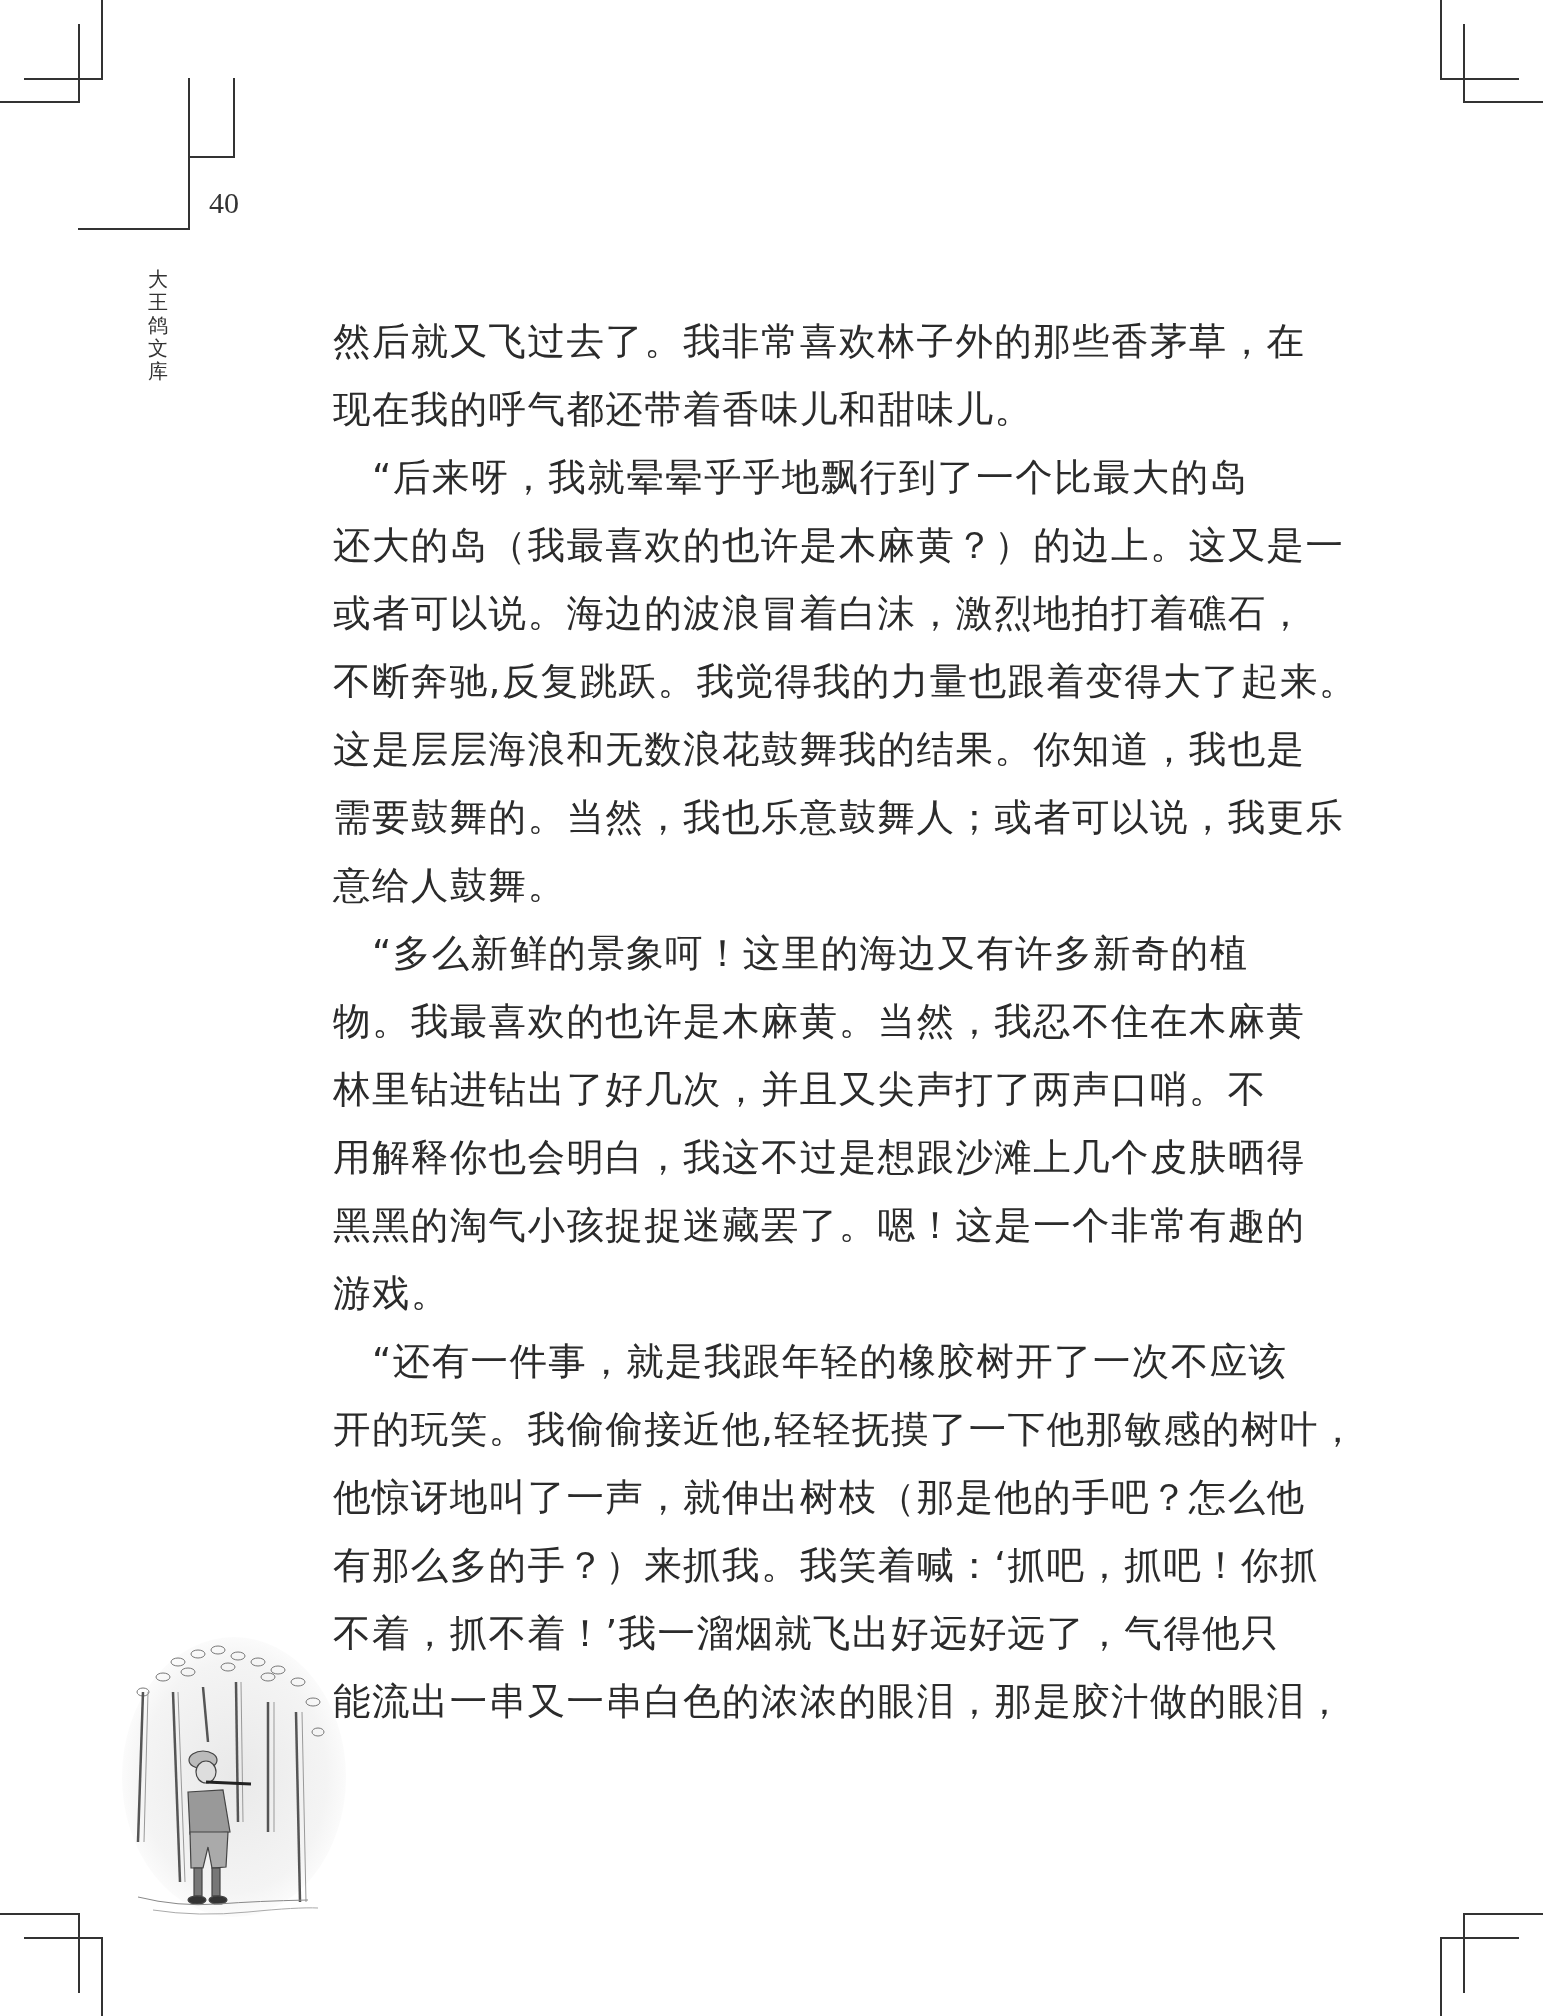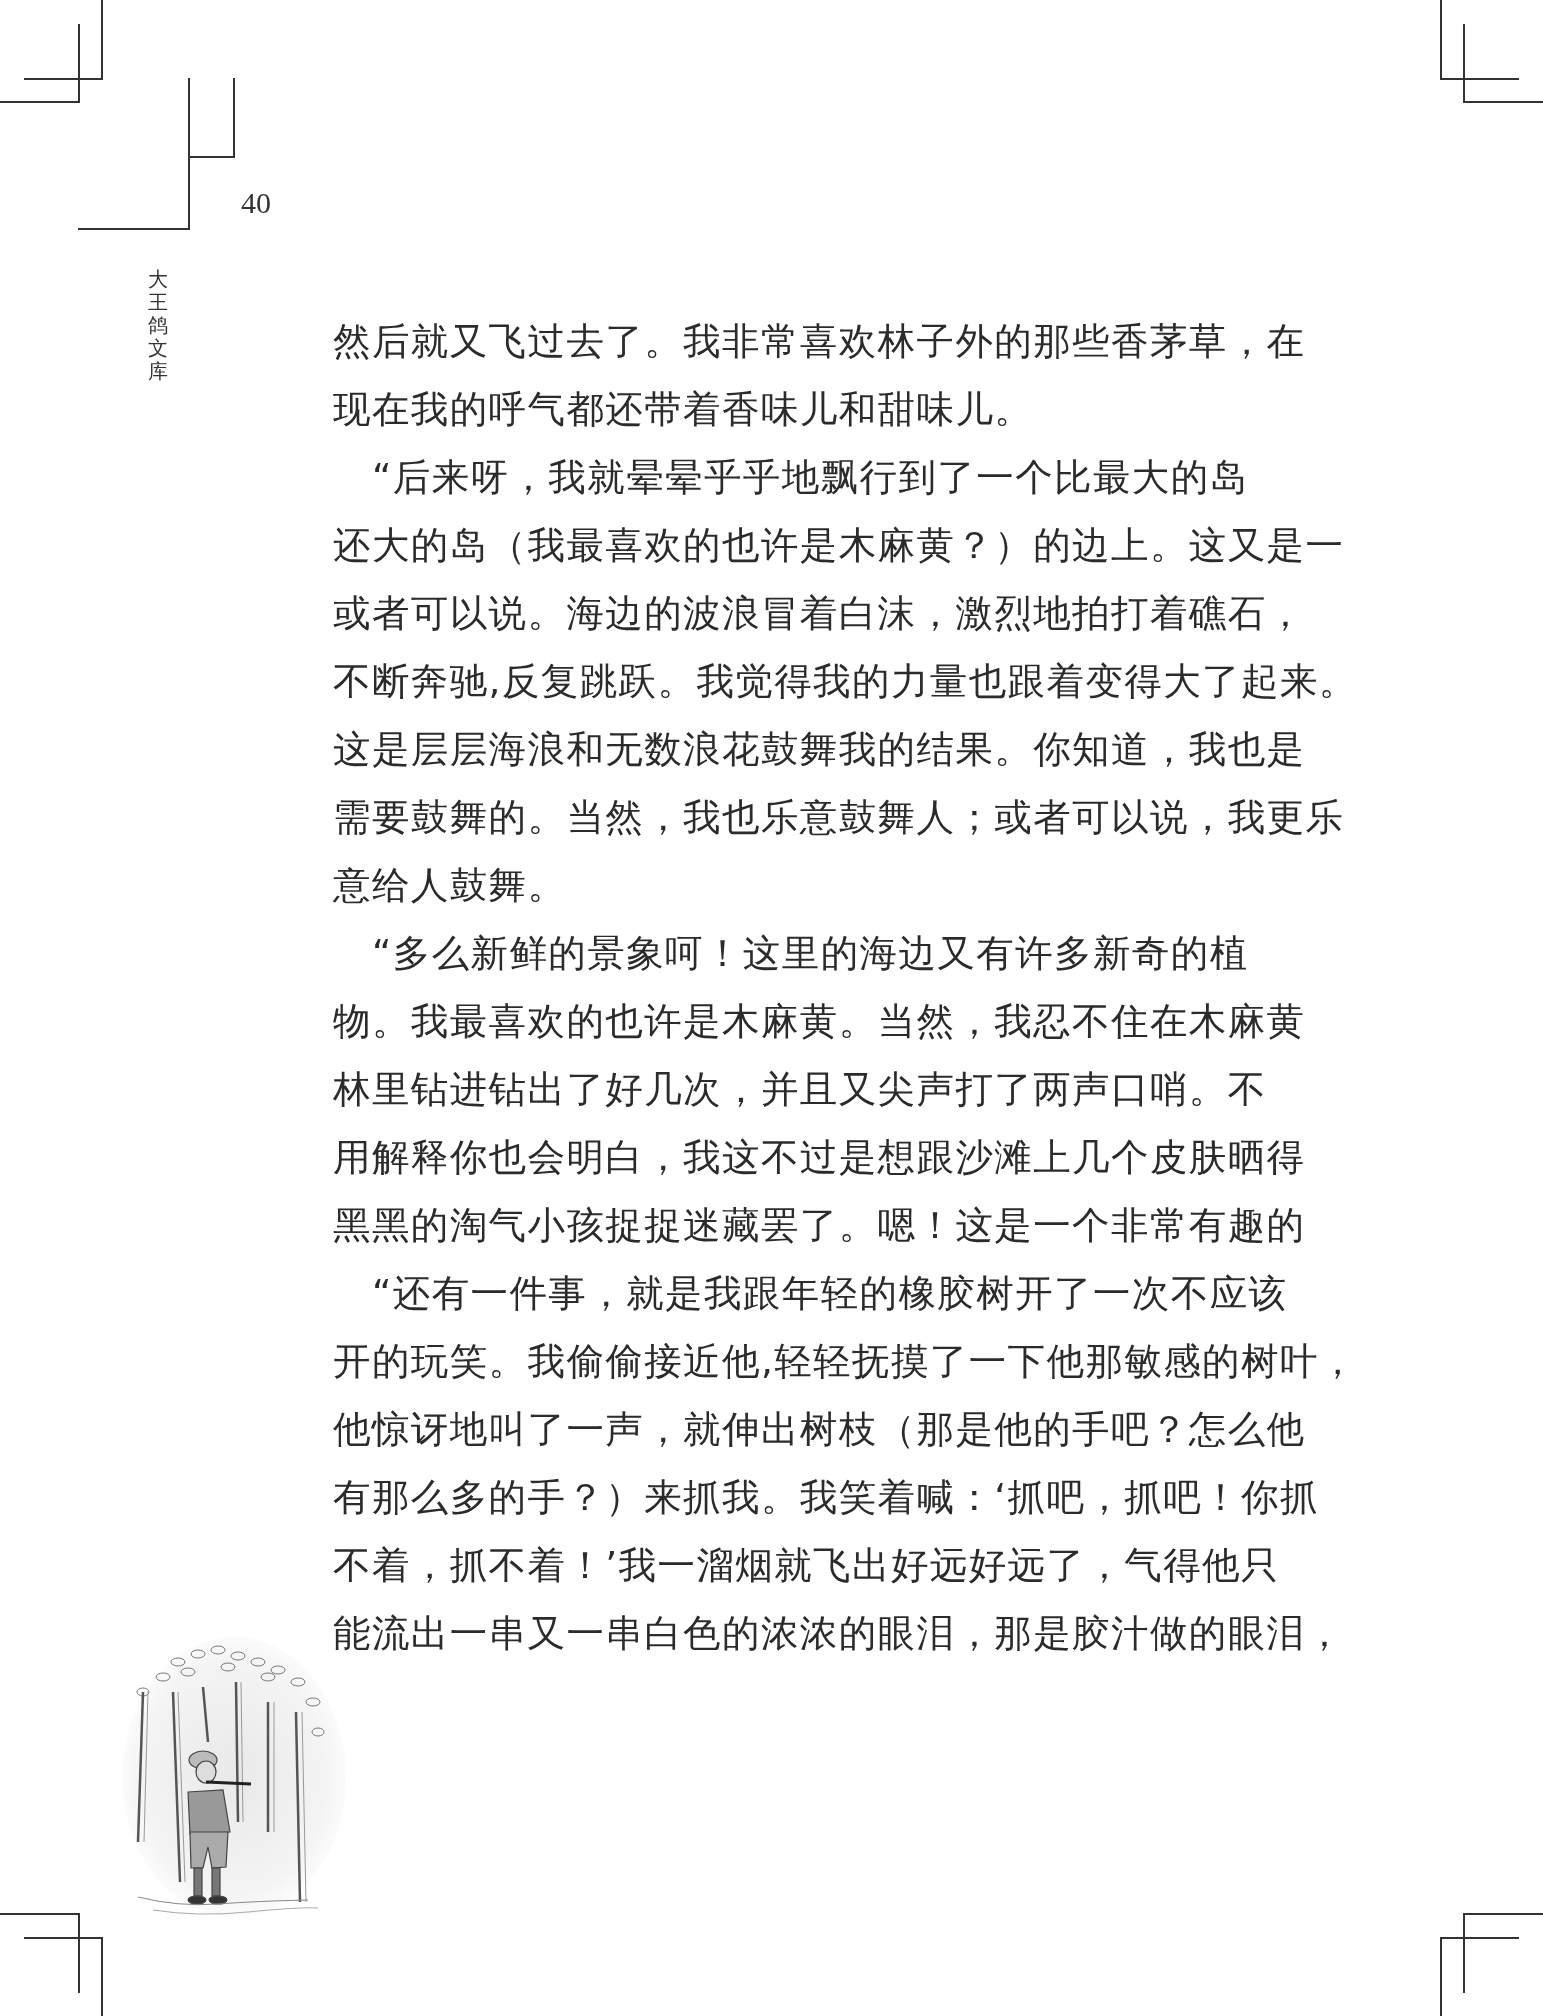--- a/index.html
+++ b/index.html
@@ -1,20 +1,20 @@
 <!DOCTYPE html>
 <html><head>
 <meta charset="utf-8">
 <style>
   html, body { margin:0; padding:0; background:#ffffff; }
   body { width:1543px; height:2016px; position:relative; overflow:hidden;
          font-family:"DejaVu Sans", "Liberation Sans", sans-serif; color:#2a2a2a; }
   .crop { position:absolute; background:#333; }
   .page-number { position:absolute; left:209px; top:186px; font-family:"Liberation Serif","DejaVu Serif",serif;
-                 font-size:30px; color:#333; letter-spacing:0px;margin-left:32px; }
+                 font-size:30px; color:#333; letter-spacing:0px; }
   .series-title { position:absolute; left:146px; top:268px; width:24px; font-size:20px; line-height:23px;
                   color:#333; text-align:center; }
   .series-title span { display:block; }
   .body-text { position:absolute; left:333px; top:316px; width:858px; }
   .line { display:block; height:68px; line-height:50px; font-size:37.5px; white-space:nowrap;
           letter-spacing:1.4px; color:#2b2b2b; }
   .illustration { position:absolute; left:118px; top:1632px; width:232px; height:290px; }
 </style>
 </head>
 <body>
@@ -72,20 +72,21 @@
   <span class="line">或者可以说。海边的波浪冒着白沫，激烈地拍打着礁石，</span>
   <span class="line">不断奔驰,反复跳跃。我觉得我的力量也跟着变得大了起来。</span>
   <span class="line">这是层层海浪和无数浪花鼓舞我的结果。你知道，我也是</span>
   <span class="line">需要鼓舞的。当然，我也乐意鼓舞人；或者可以说，我更乐</span>
   <span class="line">意给人鼓舞。</span>
   <span class="line">　“多么新鲜的景象呵！这里的海边又有许多新奇的植</span>
   <span class="line">物。我最喜欢的也许是木麻黄。当然，我忍不住在木麻黄</span>
   <span class="line">林里钻进钻出了好几次，并且又尖声打了两声口哨。不</span>
   <span class="line">用解释你也会明白，我这不过是想跟沙滩上几个皮肤晒得</span>
   <span class="line">黑黑的淘气小孩捉捉迷藏罢了。嗯！这是一个非常有趣的</span>
+  <span class="line">游戏。</span>
   <span class="line">　“还有一件事，就是我跟年轻的橡胶树开了一次不应该</span>
   <span class="line">开的玩笑。我偷偷接近他,轻轻抚摸了一下他那敏感的树叶，</span>
   <span class="line">他惊讶地叫了一声，就伸出树枝（那是他的手吧？怎么他</span>
   <span class="line">有那么多的手？）来抓我。我笑着喊：‘抓吧，抓吧！你抓</span>
   <span class="line">不着，抓不着！’我一溜烟就飞出好远好远了，气得他只</span>
   <span class="line">能流出一串又一串白色的浓浓的眼泪，那是胶汁做的眼泪，</span>
 </div>
 
 <svg class="illustration" viewBox="0 0 232 290" xmlns="http://www.w3.org/2000/svg">
   <defs>

